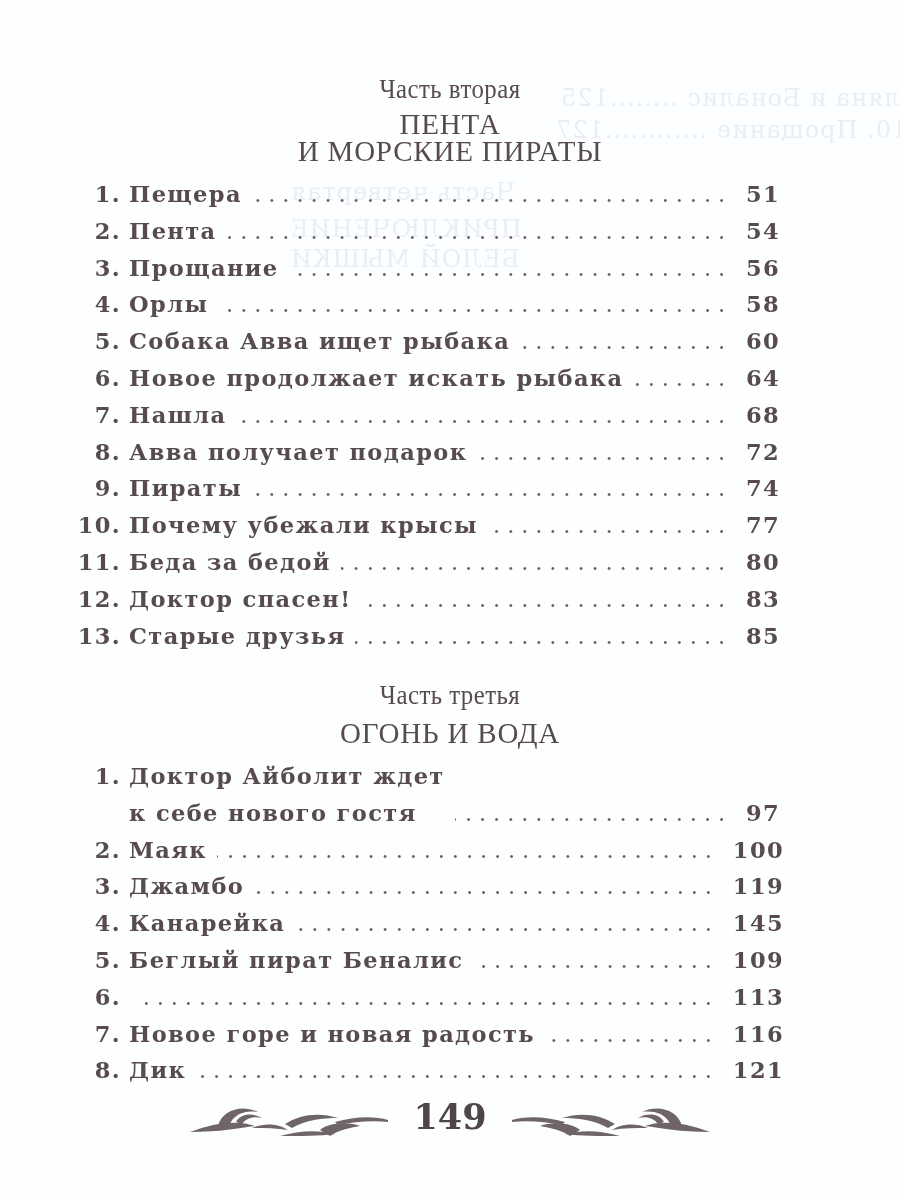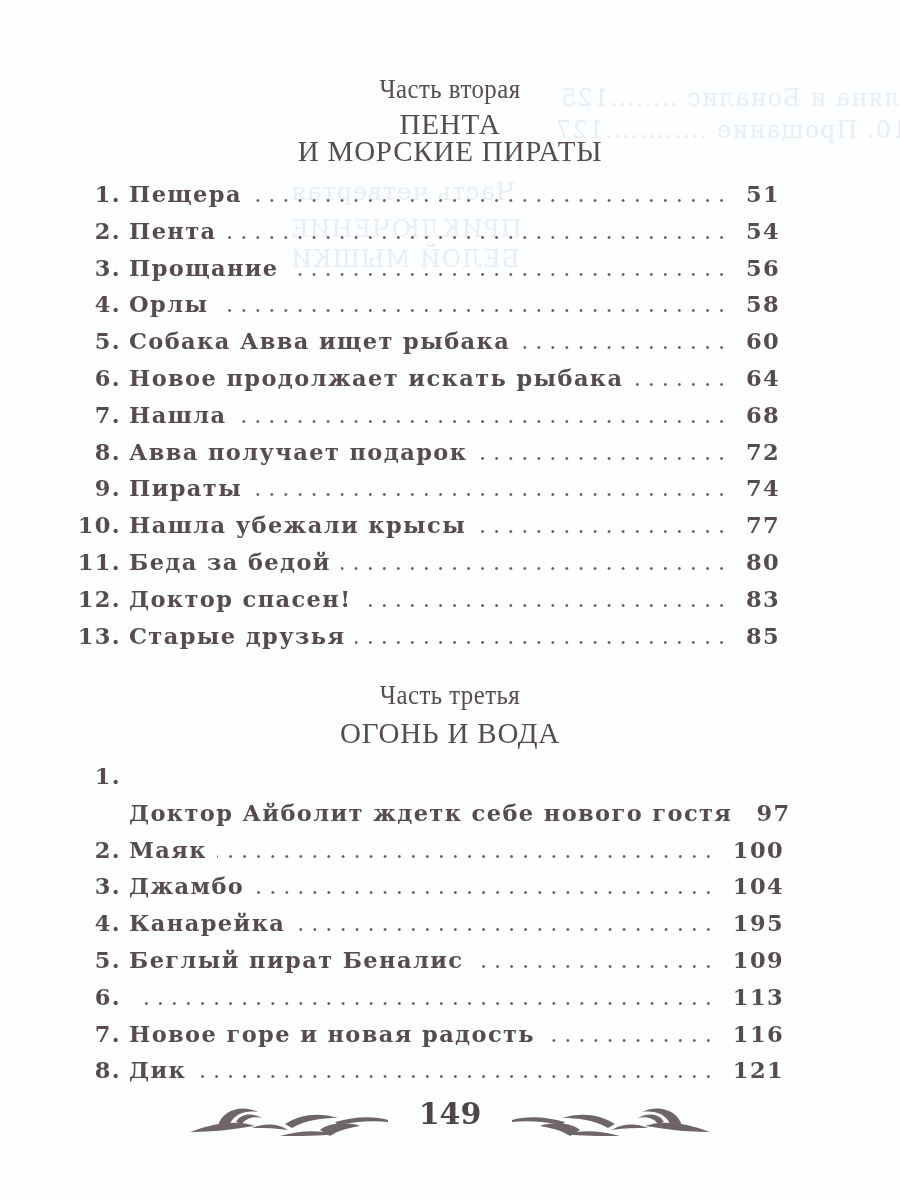--- a/index.html
+++ b/index.html
@@ -78,21 +78,21 @@
       flex: none;
     }
     .toc-row.two-digit .num { width: 73px; }
     .title {
       flex: none;
       white-space: nowrap;
       text-align: center;
     }
     .multi .title-lines {
       display: flex;
-      flex-direction: row;
+      flex-direction: column;
       flex: none;
     }
     .leader {
       flex: 1;
       overflow: hidden;
       white-space: nowrap;
       margin: 0 14px 0 10px;
       font-weight: normal;
       letter-spacing: 6.9px;
       color: #6a5f63;
@@ -112,21 +112,21 @@
       height: 52px;
     }
     .footer svg { position: absolute; left: 0; top: 0; }
     .footer-num {
       position: absolute;
       left: 0; width: 560px;
       top: 4px;
       text-align: center;
       font-family: "DejaVu Serif", serif;
       font-weight: bold;
-      font-size: 30px;
+      font-size: 35px;
       color: #4f4448;
       letter-spacing: 0px;
     }
   </style>
 </head>
 <body>
 
 <div class="page">
 
   <div class="ghost" style="left:560px; top:84px;">9. Шпуляна и Боналис ........125</div>
@@ -189,21 +189,21 @@
       <span class="page-num">72</span>
     </li>
     <li class="toc-row">
       <span class="num">9.</span>
       <span class="title">Пираты</span>
       <span class="leader">..................................................</span>
       <span class="page-num">74</span>
     </li>
     <li class="toc-row two-digit">
       <span class="num">10.</span>
-      <span class="title">Нашла убежали крысы</span>
+      <span class="title">Почему убежали крысы</span>
       <span class="leader">..................................................</span>
       <span class="page-num">77</span>
     </li>
     <li class="toc-row two-digit">
       <span class="num">11.</span>
       <span class="title">Беда за бедой</span>
       <span class="leader">..................................................</span>
       <span class="page-num">80</span>
     </li>
     <li class="toc-row two-digit">
@@ -236,27 +236,27 @@
     <li class="toc-row">
       <span class="num">2.</span>
       <span class="title">Маяк</span>
       <span class="leader">..................................................</span>
       <span class="page-num">100</span>
     </li>
     <li class="toc-row">
       <span class="num">3.</span>
       <span class="title">Джамбо</span>
       <span class="leader">..................................................</span>
-      <span class="page-num">104</span>
+      <span class="page-num">119</span>
     </li>
     <li class="toc-row">
       <span class="num">4.</span>
       <span class="title">Канарейка</span>
       <span class="leader">..................................................</span>
-      <span class="page-num">195</span>
+      <span class="page-num">145</span>
     </li>
     <li class="toc-row">
       <span class="num">5.</span>
       <span class="title">Беглый пират Беналис</span>
       <span class="leader">..................................................</span>
       <span class="page-num">109</span>
     </li>
     <li class="toc-row">
       <span class="num">6.</span>
       <span class="leader">..................................................</span>

